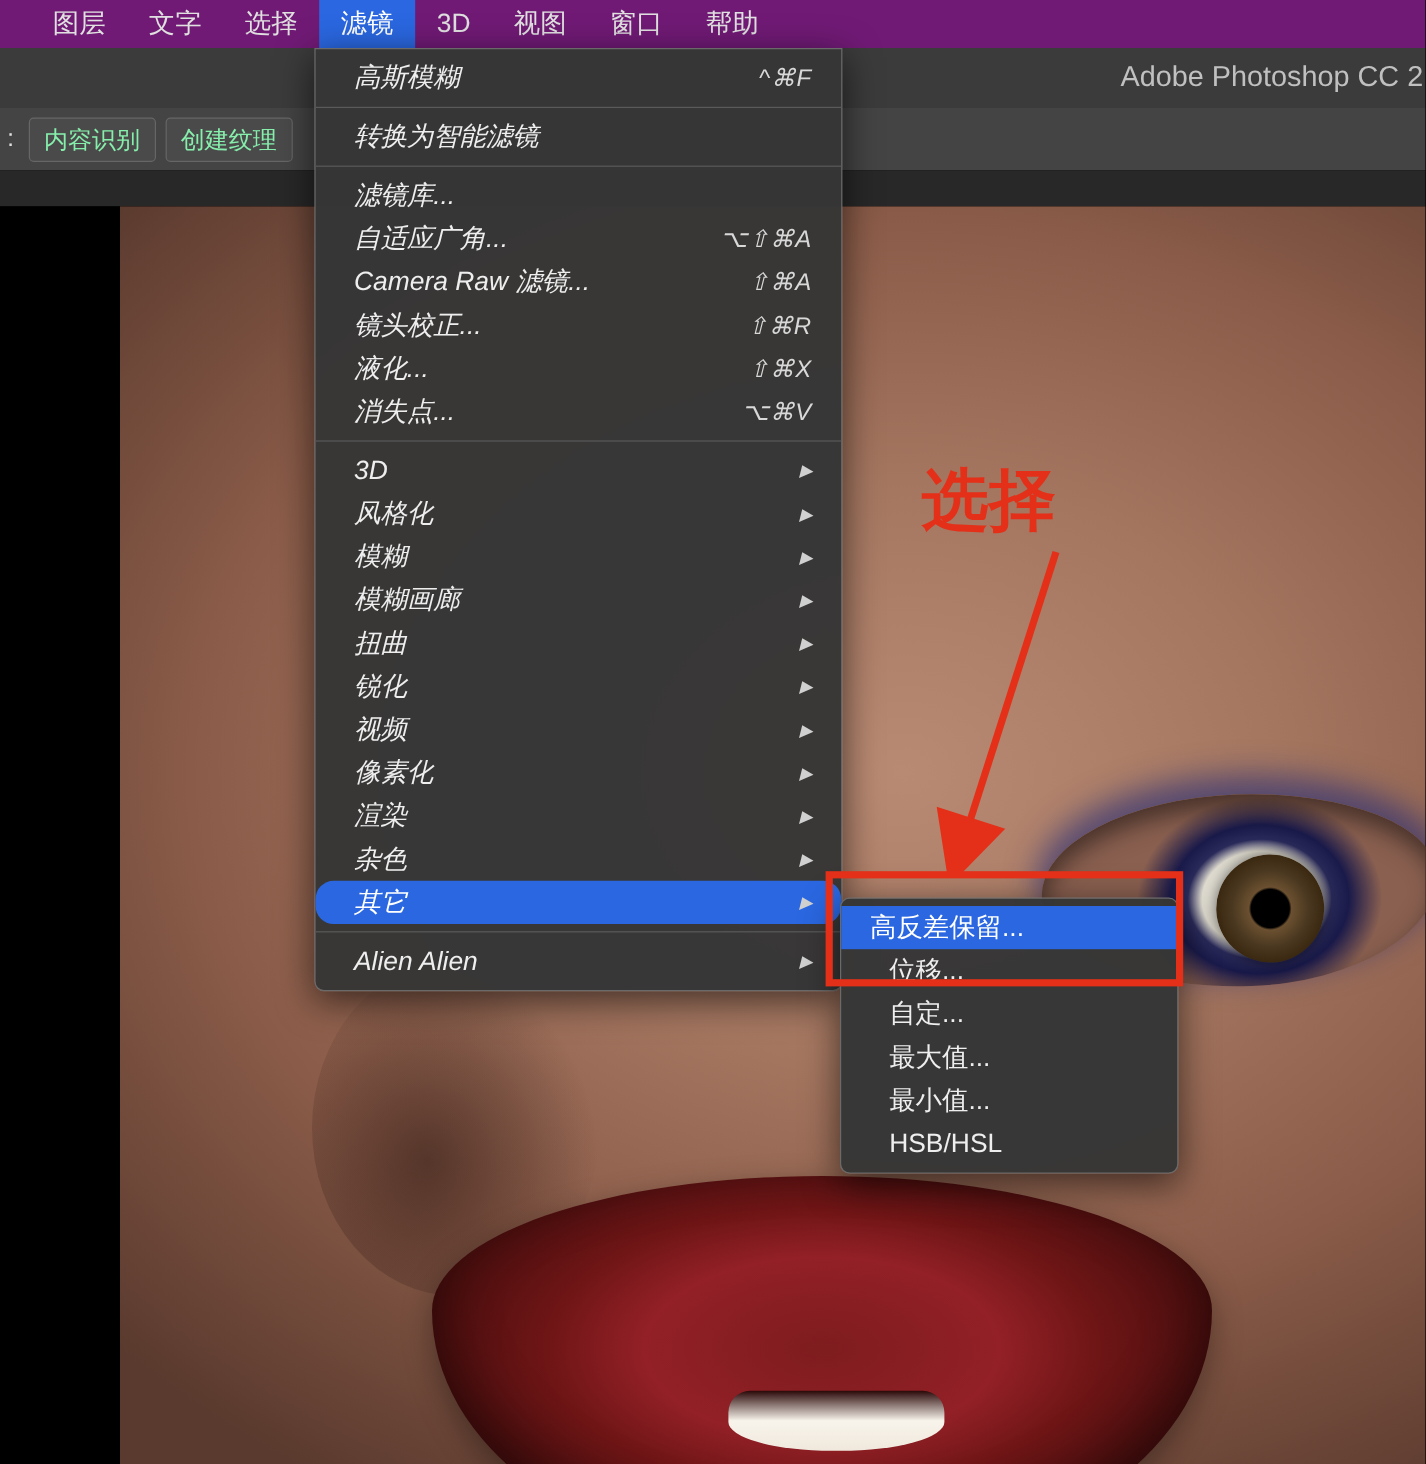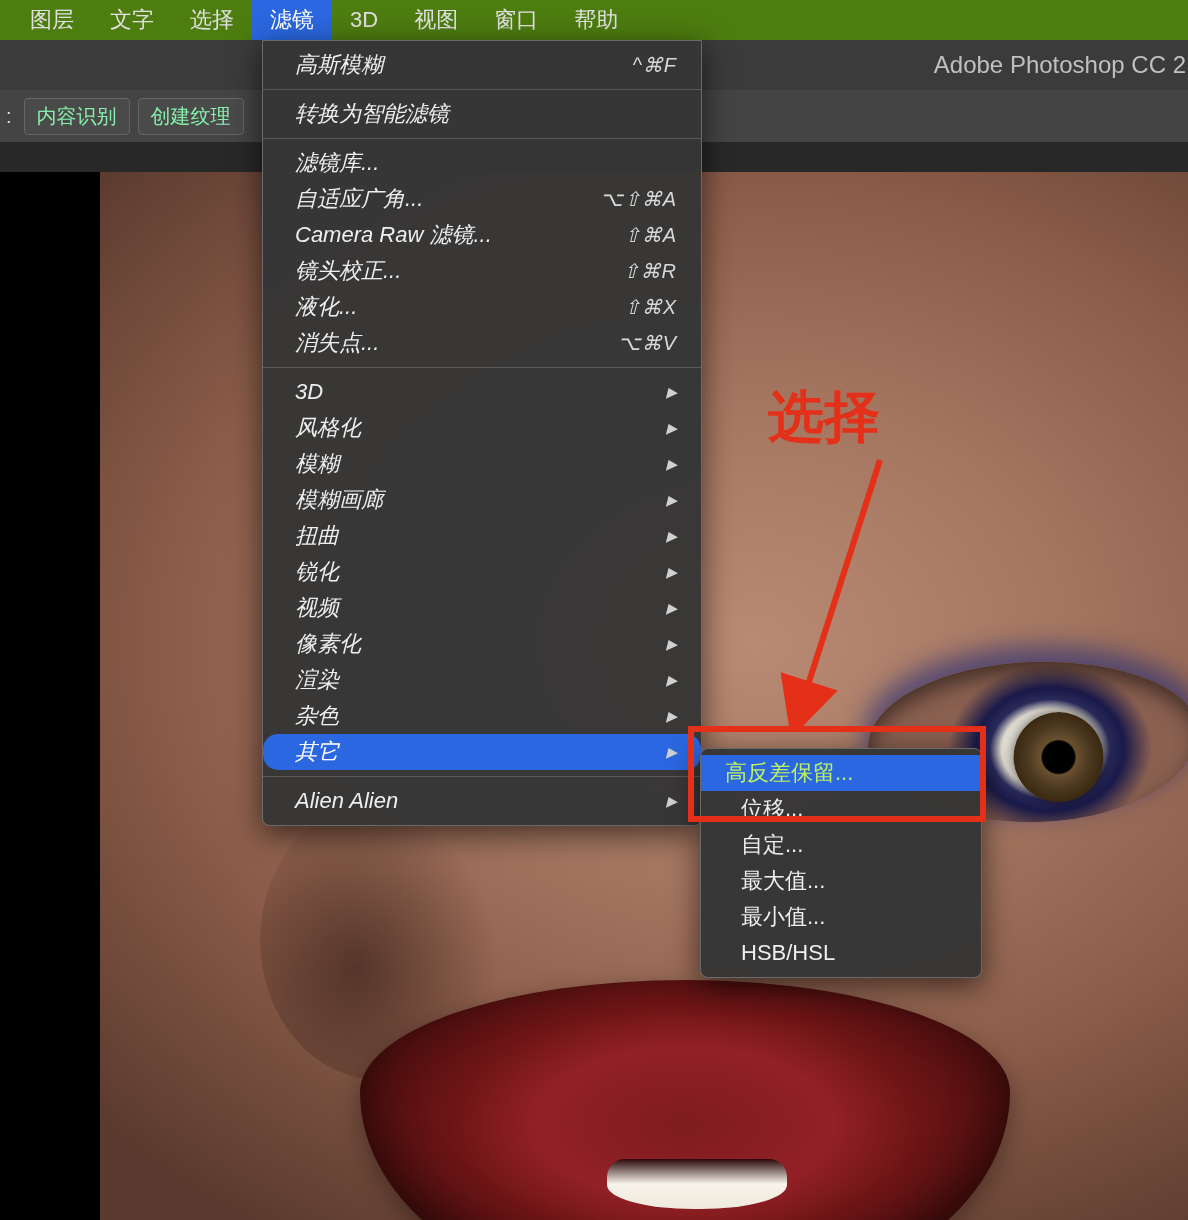--- a/index.html
+++ b/index.html
@@ -10,24 +10,24 @@
     }
     body {
       width: 1188px;
       height: 1220px;
       background: #000;
       overflow: hidden;
       position: relative;
     }
     .menubar {
       height: 40px;
-      background: #4d7c0f;
-      display: flex;
-      align-items: center;
-      padding: 0 12px;
+      background: #701a75;
+      display: flex;
+      align-items: center;
+      padding: 0 26px;
       color: #e0e0e0;
       font-size: 22px;
     }
     .menu-item {
       padding: 0 18px;
       height: 40px;
       display: flex;
       align-items: center;
       cursor: pointer;
     }
@@ -198,21 +198,21 @@
     }
     .sm-item {
       padding: 4px 28px 4px 40px;
       height: 36px;
       display: flex;
       align-items: center;
       cursor: pointer;
     }
     .sm-item.highlight {
       background: #2a67e0;
-      color: #bef264;
+      color: #ffffff;
       padding-left: 24px;
     }
     .annotation-box {
       position: absolute;
       border: 6px solid #e43018;
       z-index: 200;
       pointer-events: none;
     }
     .annotation-text {
       position: absolute;

